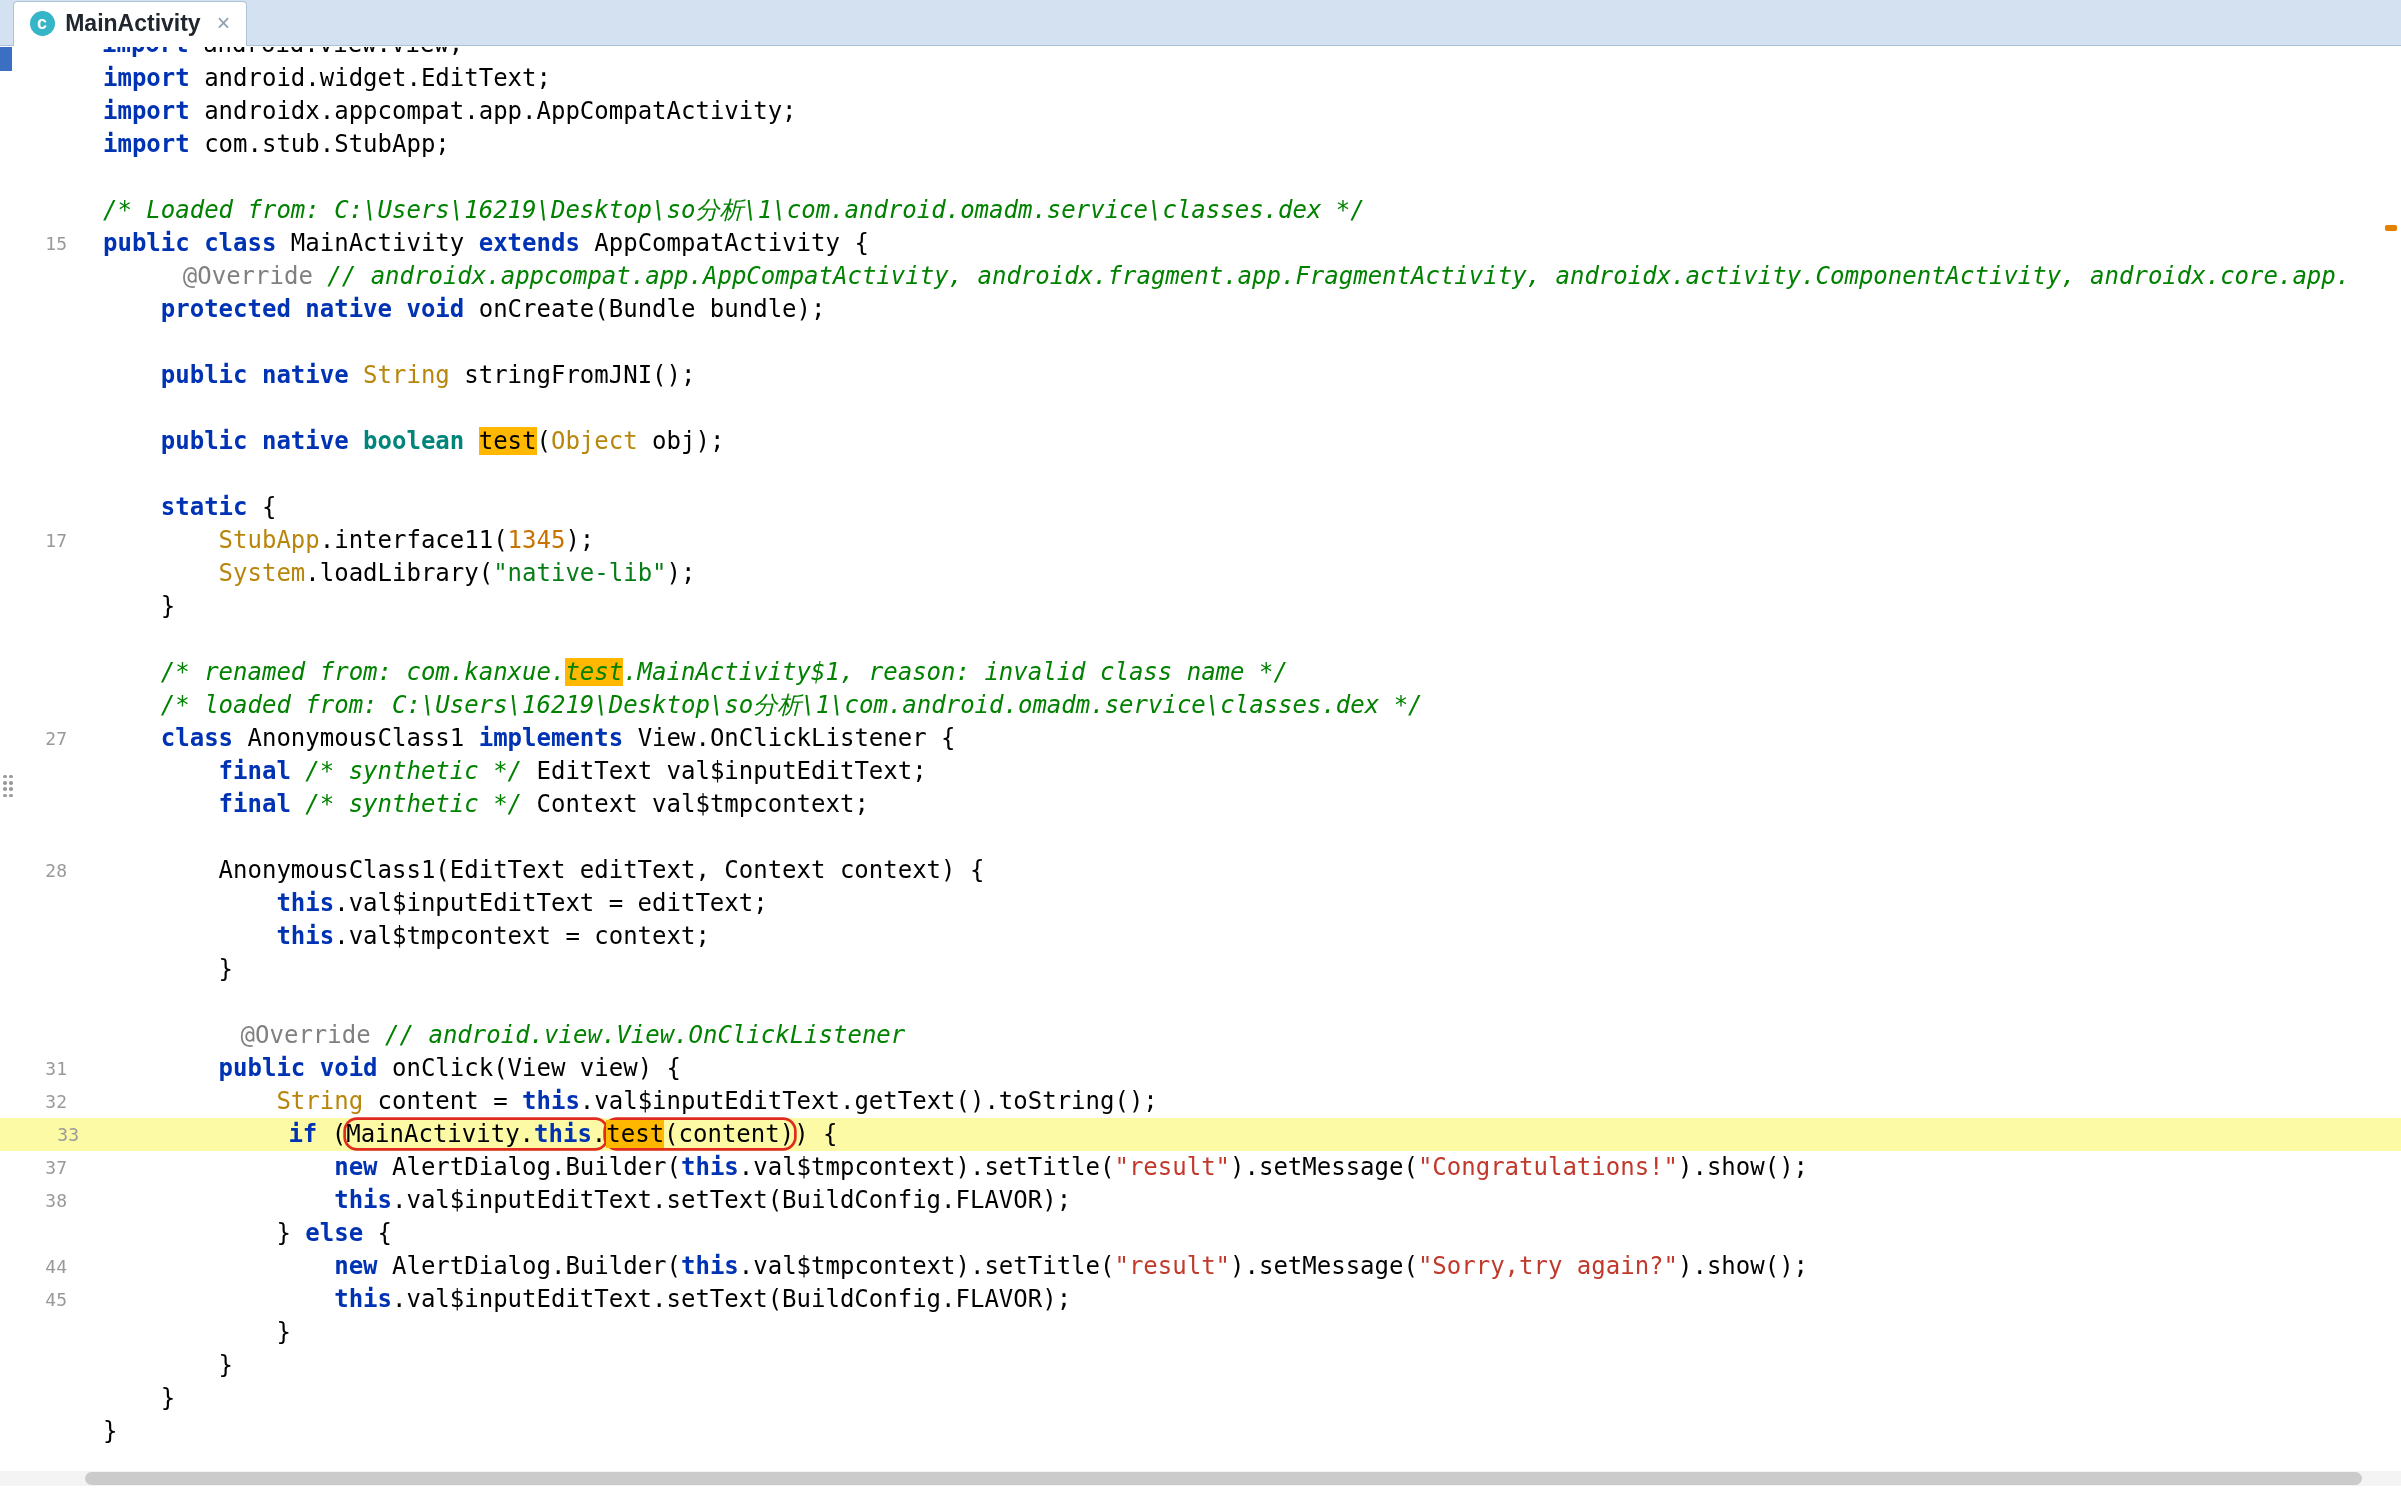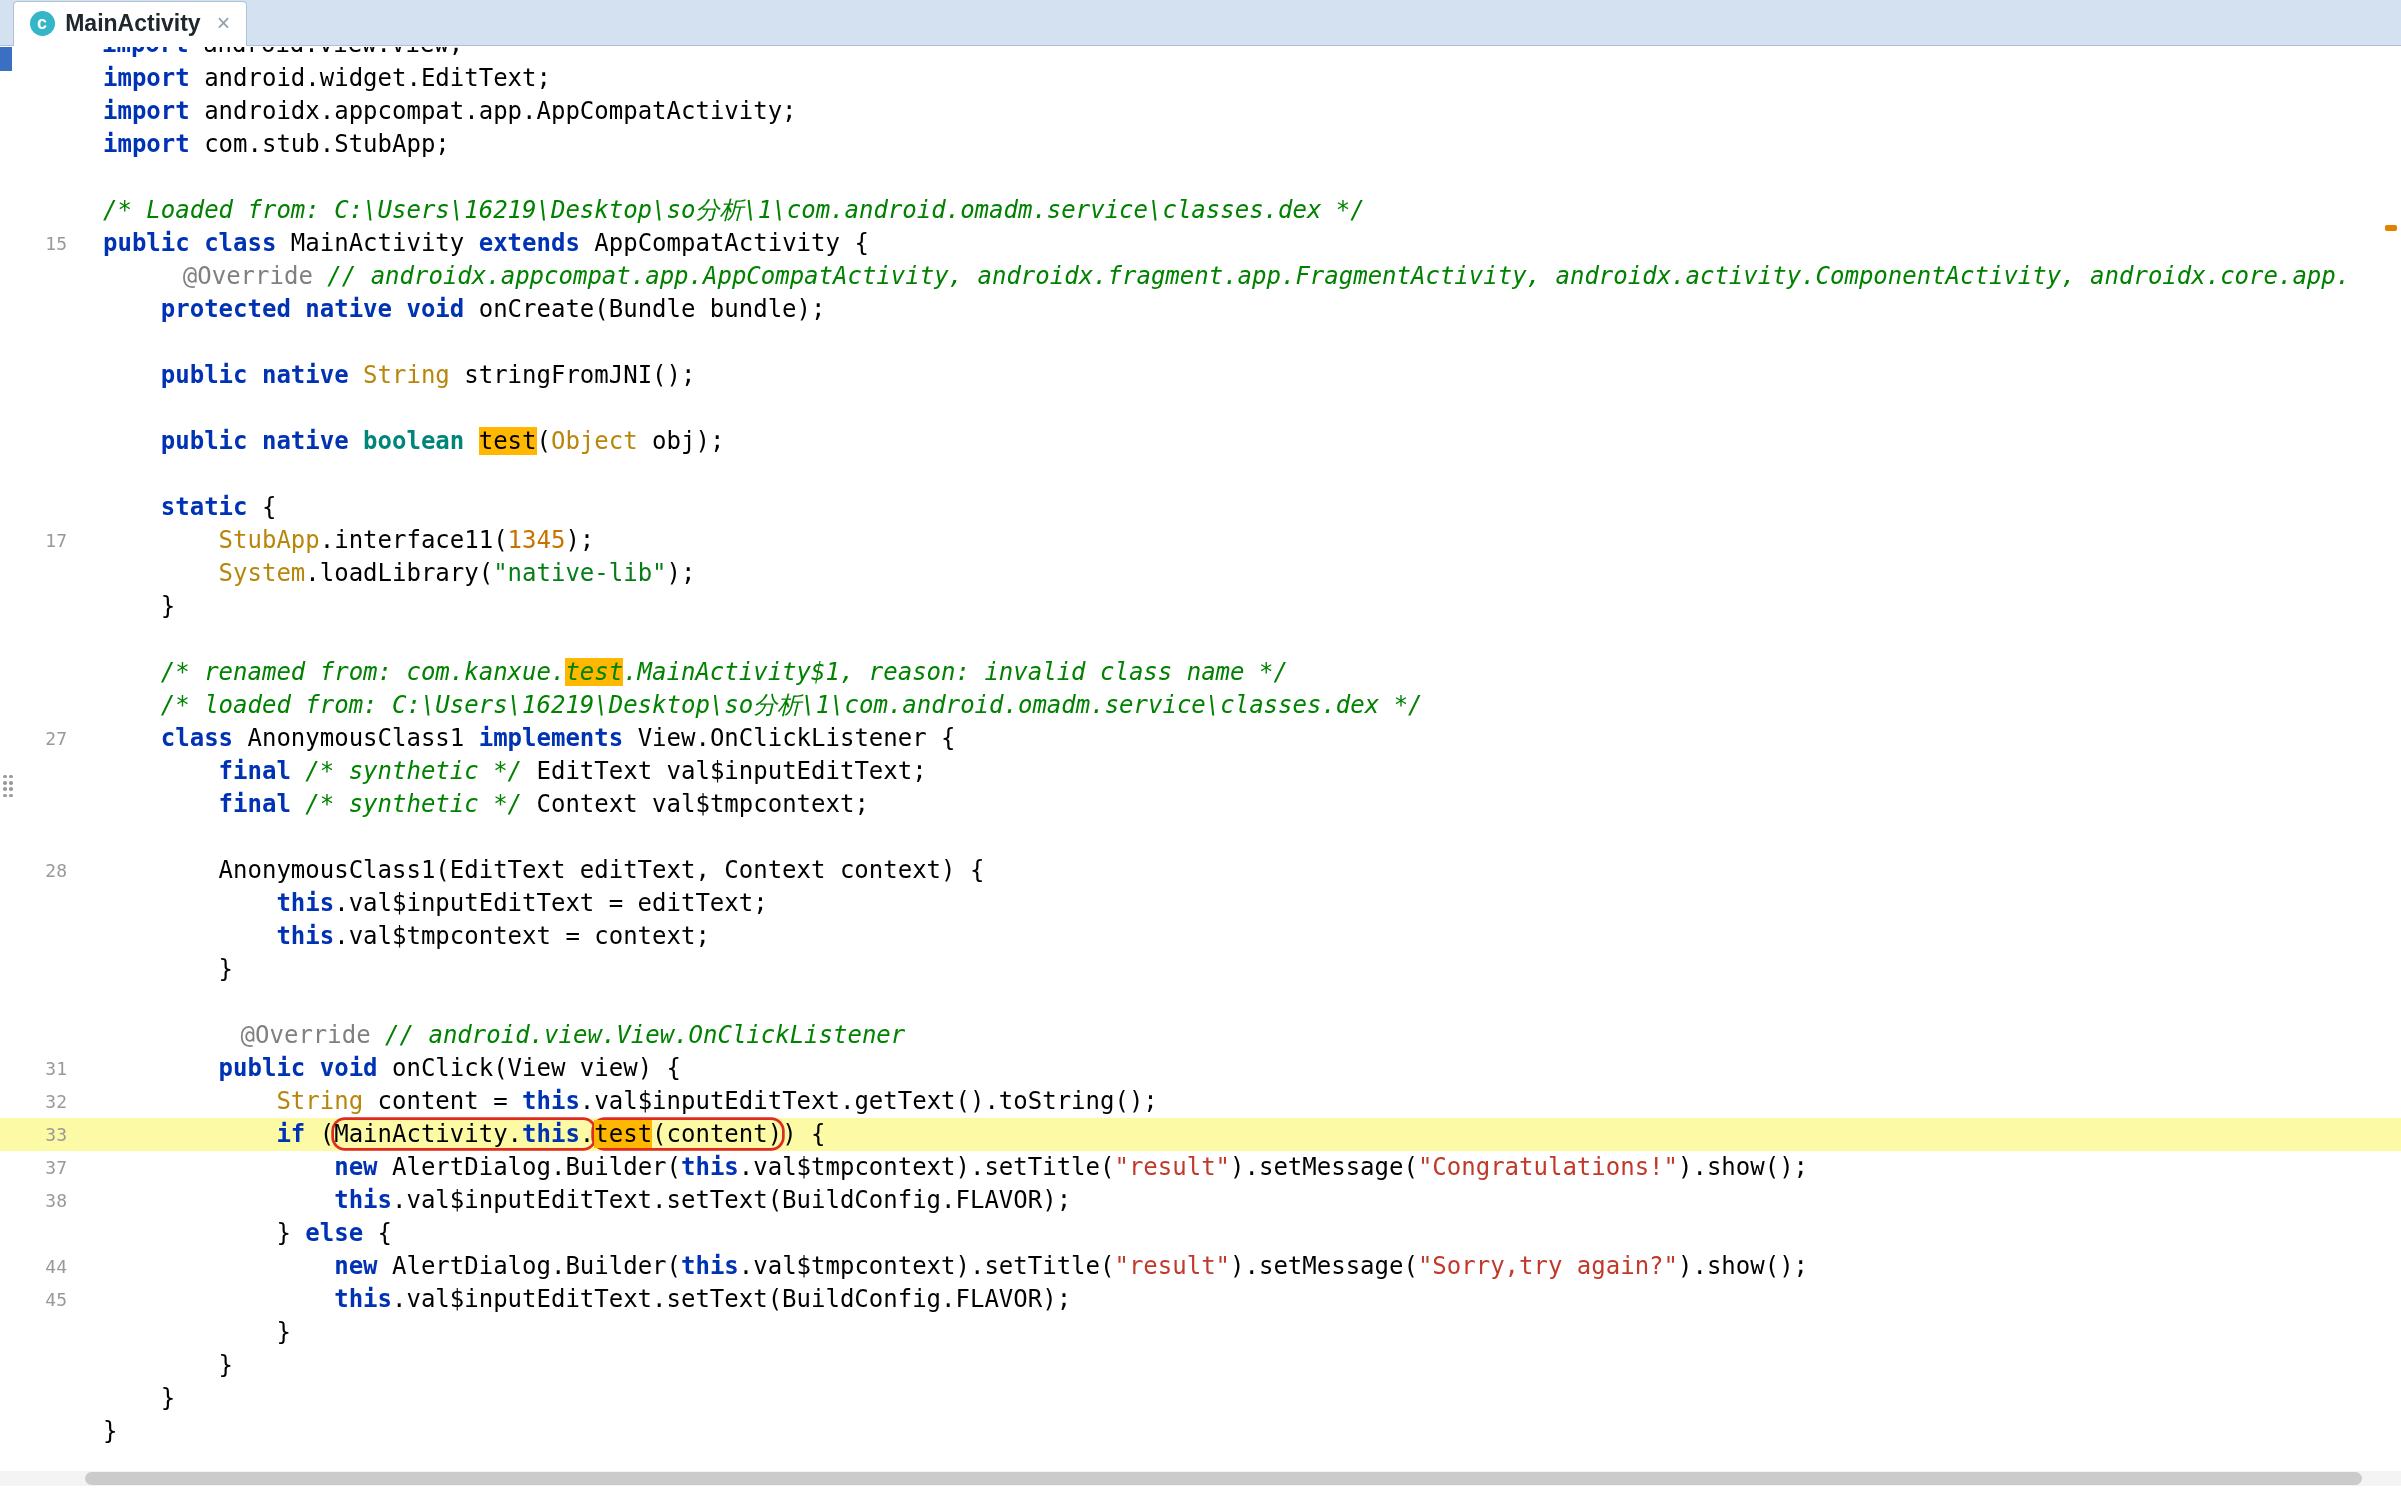--- a/index.html
+++ b/index.html
@@ -23,21 +23,21 @@
   .tab-close { font:400 23px "Liberation Sans", sans-serif; color:#90a0ae;
                margin-left:5.3px; cursor:pointer; }
 
   
   .editor { position:absolute; top:47px; left:0; width:2401px; height:1461px;
             background:#fff; overflow:hidden; }
   .partial-row { height:15px; overflow:hidden; }
   .partial-row .code { display:block; margin-top:-18.7px; margin-left:102px;
                        white-space:pre; font-size:24px; line-height:33px; }
   .row { display:flex; height:33px; line-height:33px; font-size:24px; }
-  .row-hl { background:var(--c-linebg,#fcfaa5); }
+  .row-hl { background:var(--c-linebg,#fcfaa5);padding-left:12px; }
   .gut { flex:0 0 67px; text-align:right; color:var(--c-gutter,#999);
          font-size:18px; }
   .code { white-space:pre; margin-left:36px; flex:1; color:#000; }
 
   .s-kw   { color:var(--c-kw,#0032b4); font-weight:bold; }
   .s-prim { color:var(--c-prim,#00857a); font-weight:bold; }
   .s-type { color:var(--c-type,#b8860b); }
   .s-num  { color:var(--c-num,#c87200); }
   .s-str  { color:var(--c-str,#c0392b); }
   .s-strg { color:var(--c-strg,#067d17); }

